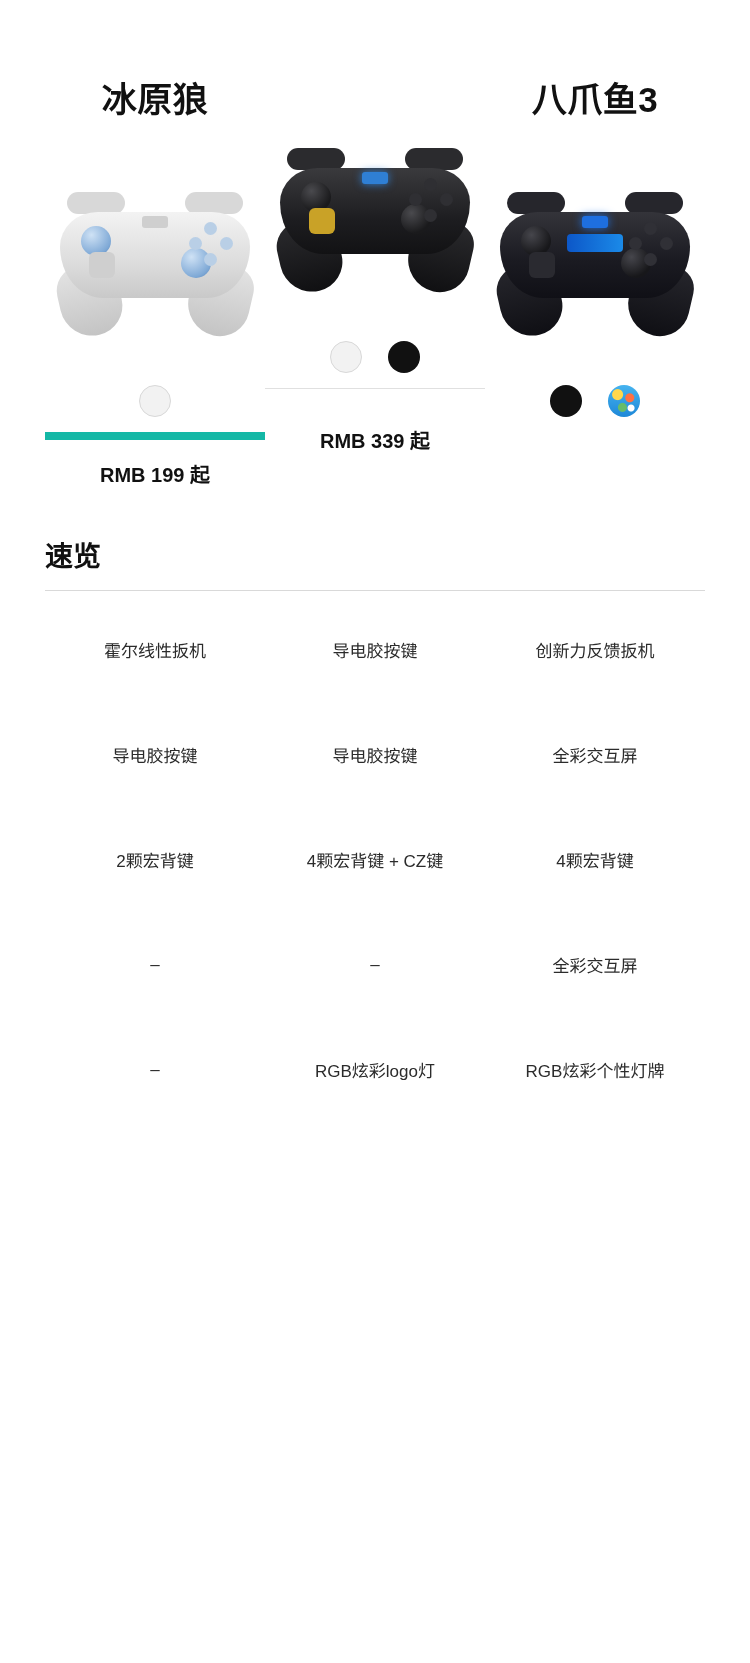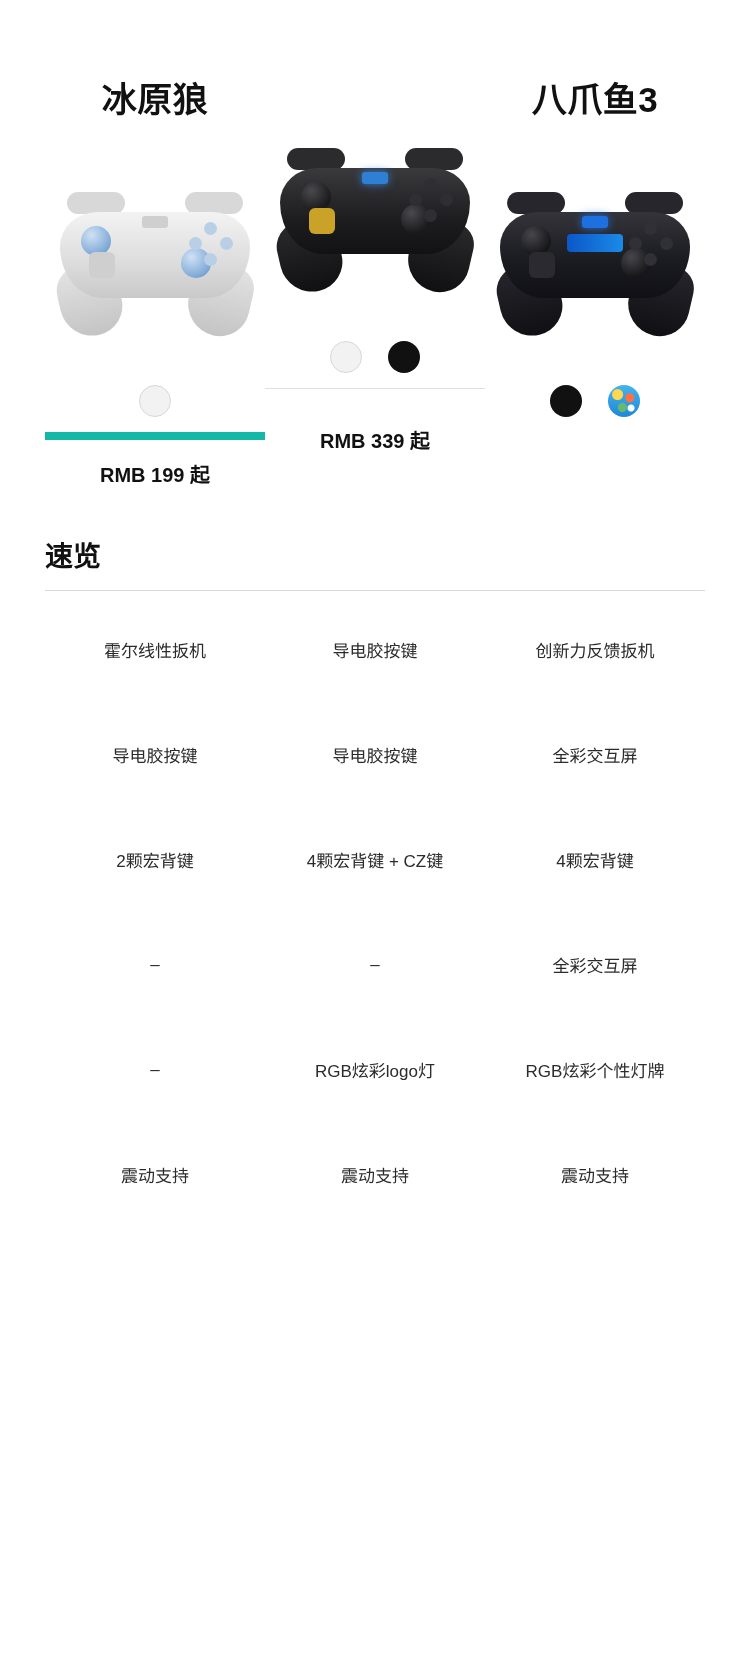--- a/index.html
+++ b/index.html
@@ -322,22 +322,17 @@
         <tr>
           <td class="dash">–</td>
           <td class="dash">–</td>
           <td>全彩交互屏</td>
         </tr>
         <tr>
           <td class="dash">–</td>
           <td>RGB炫彩logo灯</td>
           <td>RGB炫彩个性灯牌</td>
         </tr>
-        <tr>
-          <td>震动支持</td>
-          <td>震动支持</td>
-          <td>震动支持</td>
-        </tr>
       </tbody>
     </table>
   </div>
 
 </div>
 
 </body></html>

